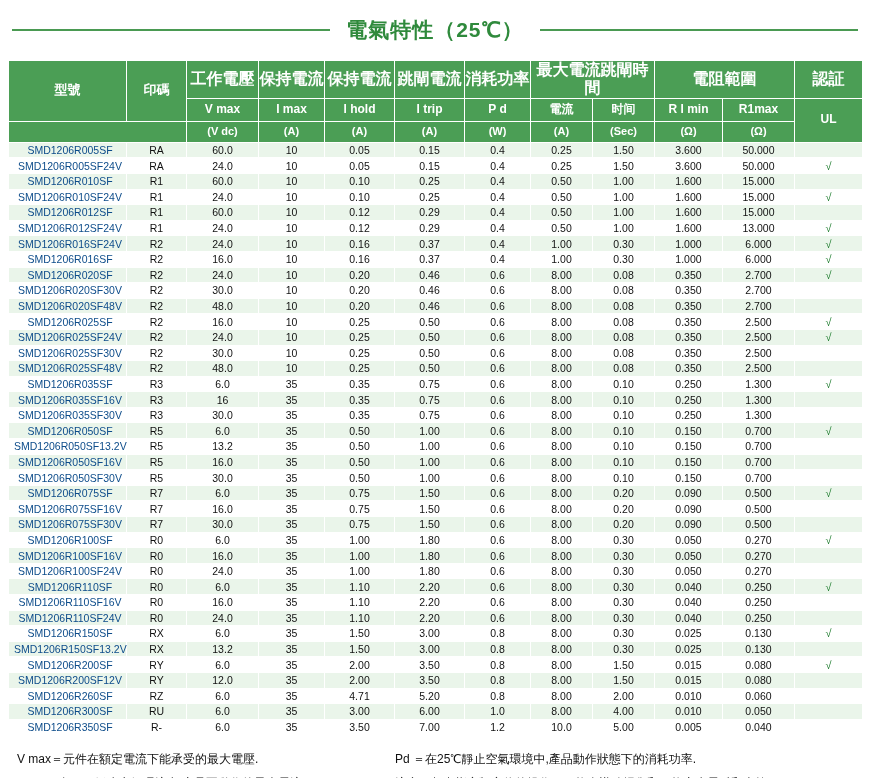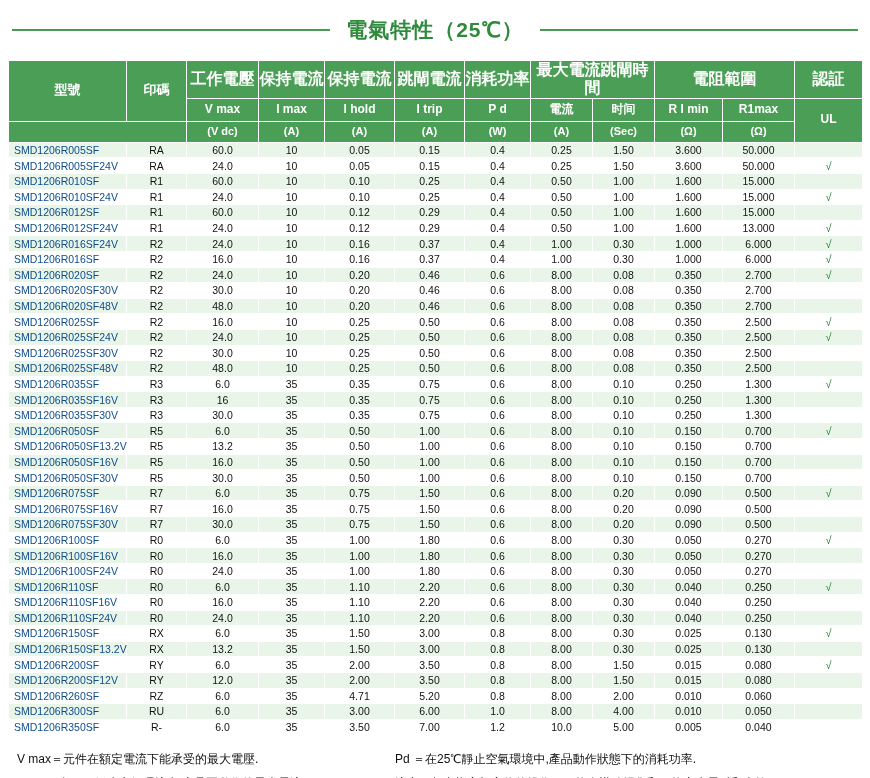--- a/index.html
+++ b/index.html
@@ -81,21 +81,21 @@
   tbody td {
     height: 14.6px;
     text-align: center;
     font-size: 10.5px;
     color: #111;
     white-space: nowrap;
   }
   tbody tr.odd td { background: #eaf5ea; }
   tbody tr.even td { background: #ffffff; }
   tbody td.model {
-    text-align: left;
+    text-align: center;
     padding-left: 5px;
     color: #0d4c8a;
     font-size: 10.5px;
   }
   tbody td.ul { color: #1a7a2a; font-size: 11px; }
 
   
   col.c-model { width: 118px; }
   col.c-code  { width: 60px; }
   col.c-vmax  { width: 72px; }

